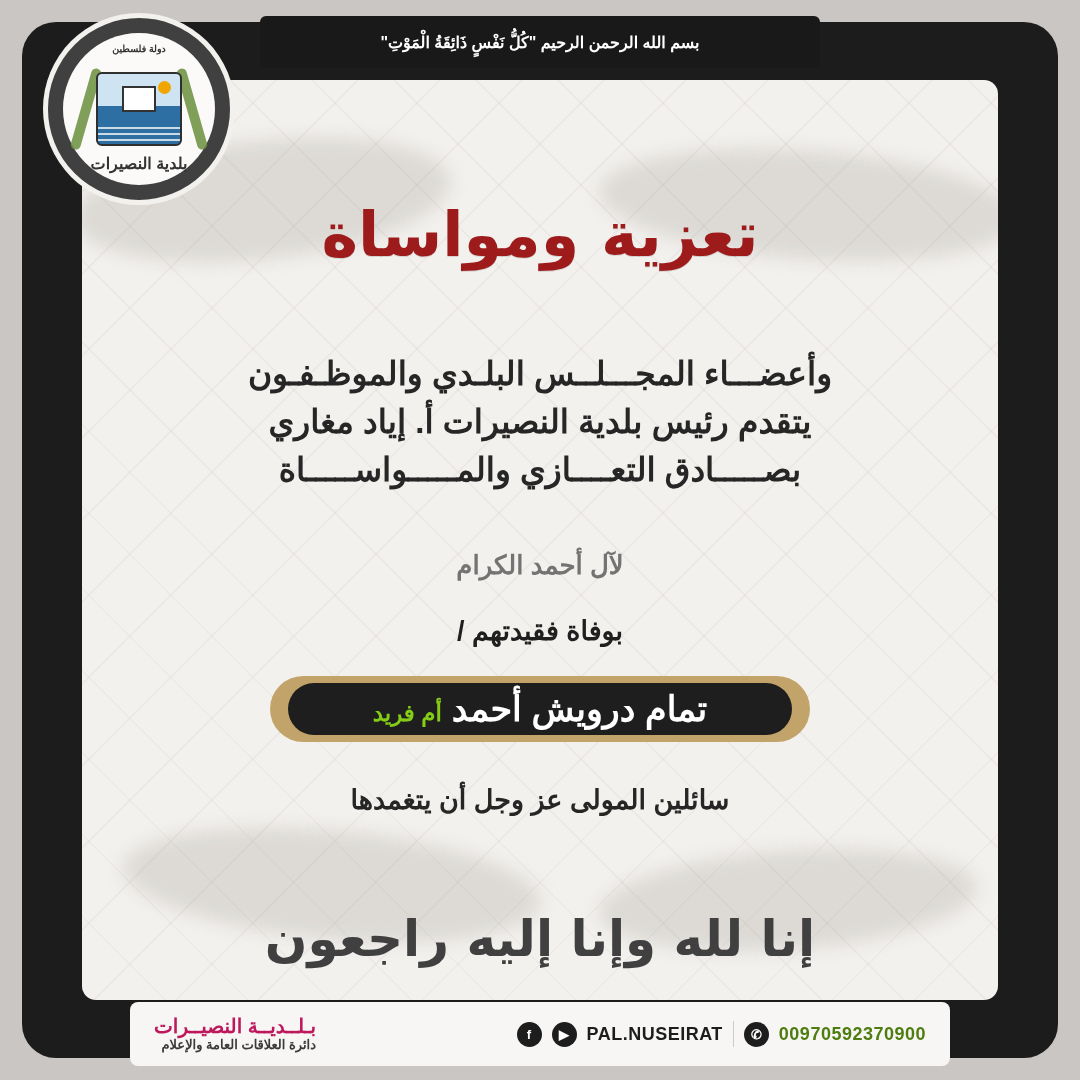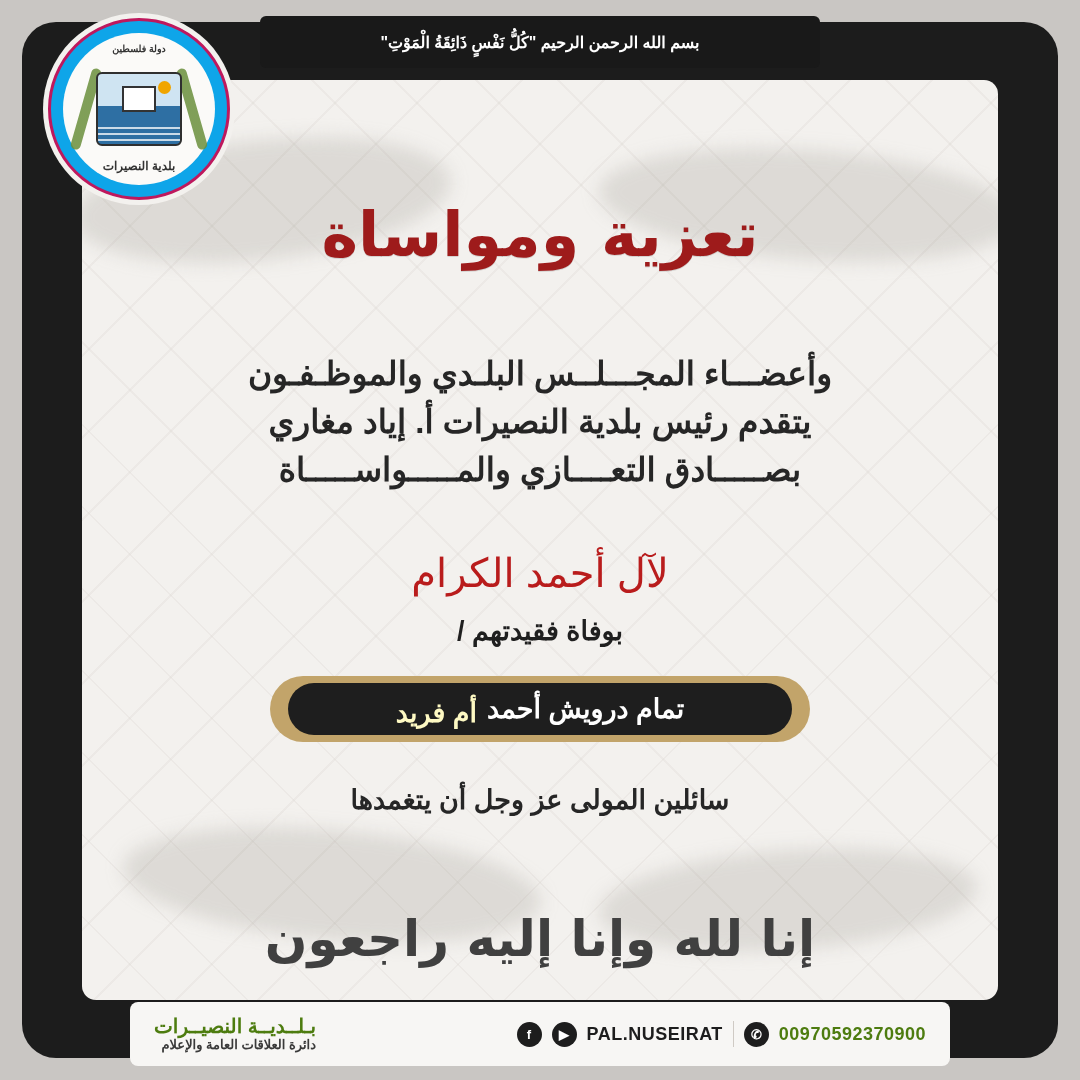--- a/index.html
+++ b/index.html
@@ -65,37 +65,37 @@
     padding:0 10px;
     box-sizing:border-box;
   }
 
   
   .logo-wrap{
     position:absolute;
     left:48px;top:18px;
     width:176px;height:176px;
     border-radius:50%;
-    background:#0ea5e9;
-    border:3px solid #be185d;
+    background:#404040;
+    border:3px solid #404040;
     display:flex;align-items:center;justify-content:center;
     z-index:7;
     box-shadow:0 0 0 5px #f3f1ee;
   }
   .logo-inner{
     width:152px;height:152px;border-radius:50%;
     background:#fbfaf8;
     position:relative;
     display:flex;align-items:center;justify-content:center;
   }
   .logo-top-txt{
     position:absolute;top:10px;left:0;right:0;text-align:center;font-size:9.5px;font-weight:bold;color:#333;
   }
   .logo-bottom-txt{
-    position:absolute;bottom:12px;left:0;right:0;text-align:center;font-size:12px;font-weight:bold;color:#333;
+    position:absolute;bottom:12px;left:0;right:0;text-align:center;font-size:16px;font-weight:bold;color:#333;
   }
   .logo-shield{
     width:82px;height:70px;
     border:2px solid #2f2f2f;
     border-radius:6px;
     background:linear-gradient(#cfe4f2 0 46%, #2e6fa3 46% 100%);
     position:relative;
     overflow:hidden;
     display:flex;align-items:flex-start;justify-content:center;
   }
@@ -139,22 +139,22 @@
     font-weight:bold;
     line-height:1.45;
     z-index:6;
   }
   .body-text .ln{display:block;letter-spacing:.5px;}
 
   .family{
     position:absolute;
     top:470px;left:0;right:0;
     text-align:center;
-    color:#b91c1c;
-    font-size:40px;font-weight:normal;
+    color:#737373;
+    font-size:26px;font-weight:bold;
     z-index:6;
   }
   .deceased-label{
     position:absolute;
     top:535px;left:0;right:0;
     text-align:center;
     color:#1f1f1f;
     font-size:27px;font-weight:bold;
     z-index:6;
   }
@@ -169,22 +169,22 @@
     z-index:6;
   }
   .name-pill-inner{
     width:504px;height:52px;
     background:#1e1e1e;
     border-radius:28px;
     display:flex;align-items:center;justify-content:center;
     gap:10px;
     flex-direction:row;
   }
-  .name-main{color:#ffffff;font-size:27px;font-weight:bold;}
-  .name-kunya{color:#fef9c3;font-size:27px;font-weight:bold;margin-top:8px;}
+  .name-main{color:#ffffff;font-size:35px;font-weight:bold;}
+  .name-kunya{color:#84cc16;font-size:23px;font-weight:bold;margin-top:8px;}
 
   .dua{
     position:absolute;
     top:700px;left:90px;right:90px;
     text-align:center;
     color:#262626;
     font-size:27px;font-weight:bold;
     line-height:1.55;
     z-index:6;
   }
@@ -218,21 +218,21 @@
   }
   .circ{
     width:25px;height:25px;border-radius:50%;
     background:#1d1d1d;color:#fff;
     display:flex;align-items:center;justify-content:center;
     font-size:13px;font-weight:bold;
   }
   .handle{font-size:18px;font-weight:bold;color:#1d1d1d;letter-spacing:.5px;}
   .phone{font-size:18px;font-weight:bold;color:#4d7c0f;letter-spacing:.5px;}
   .foot-right{text-align:right;line-height:1.15;}
-  .foot-title{font-size:20px;font-weight:bold;color:#4d7c0f;}
+  .foot-title{font-size:20px;font-weight:bold;color:#be185d;}
   .foot-sub{font-size:13px;font-weight:bold;color:#3a3a3a;}
   .sep{width:1px;height:26px;background:#cfcac4;}
 </style>
 </head>
 <body>
 
 <div class="poster">
   <div class="frame">
     <div class="inner">
       <div class="pattern"></div>

